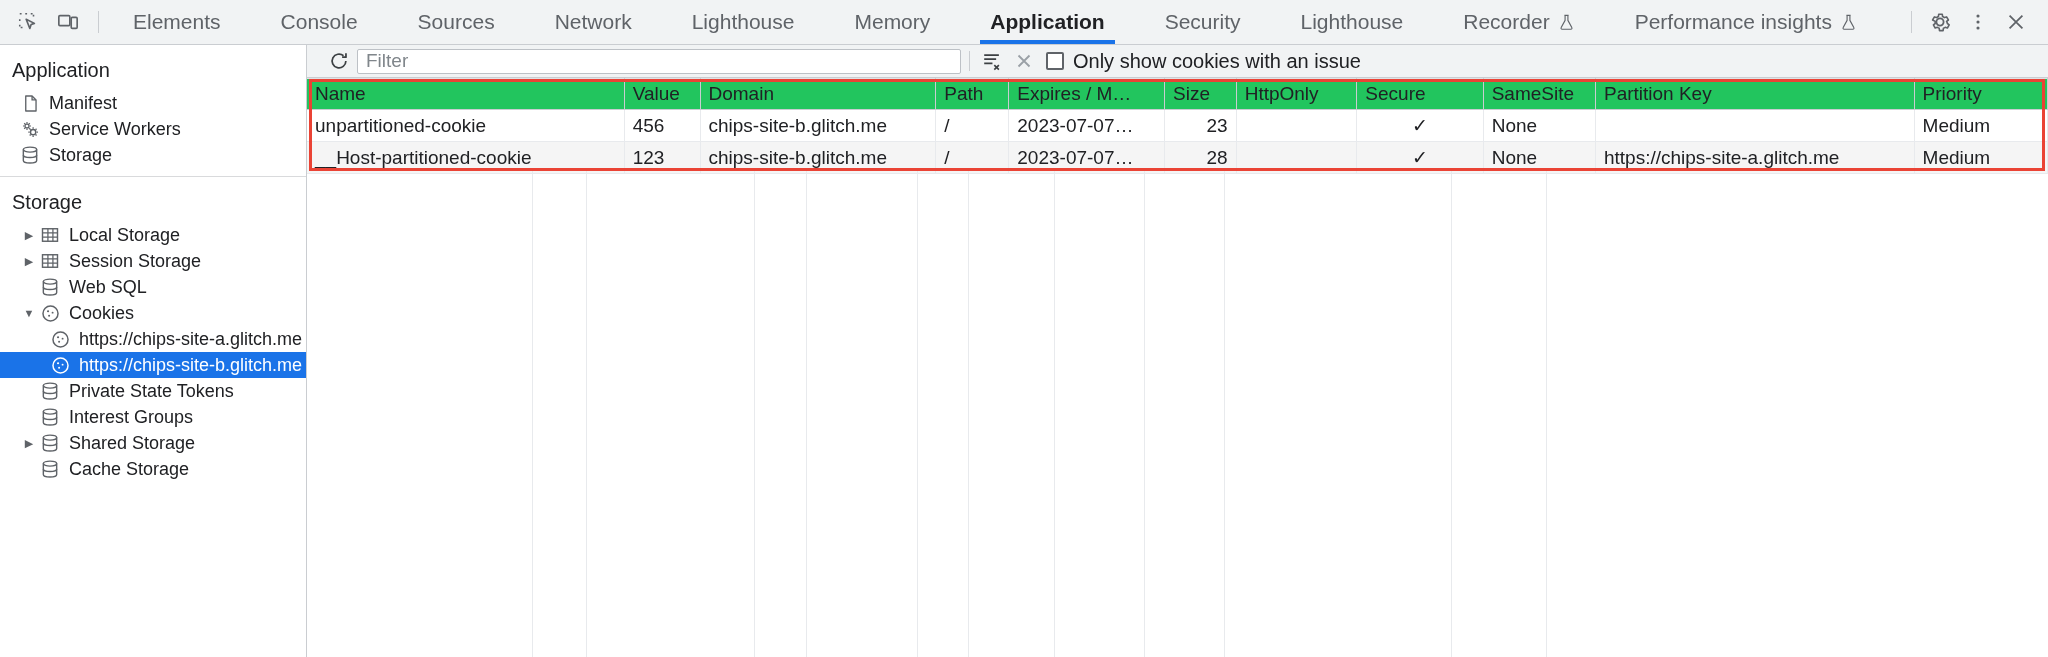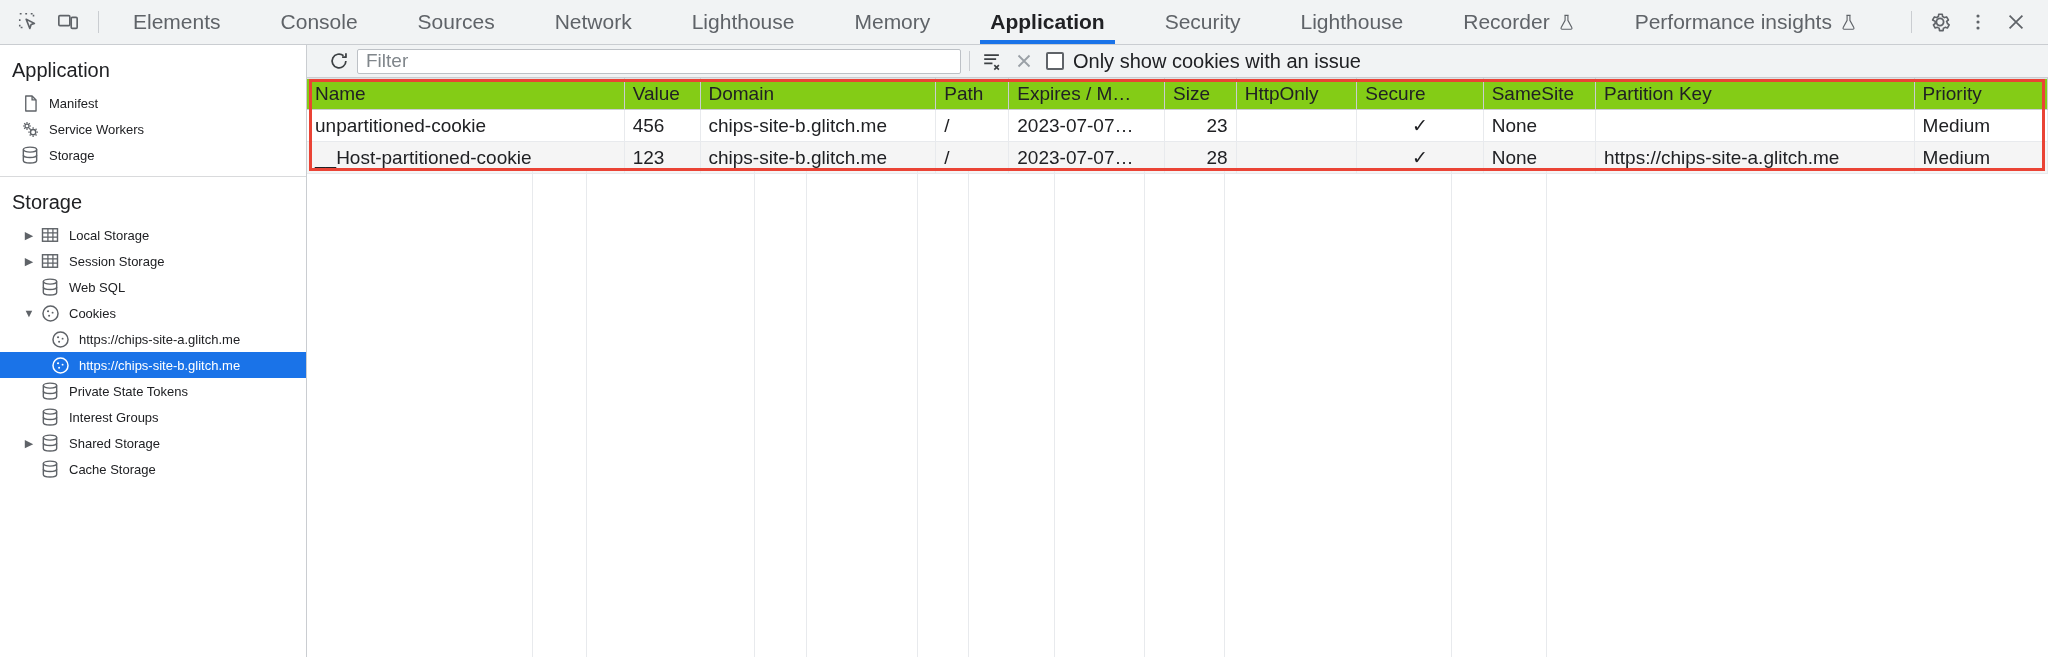--- a/index.html
+++ b/index.html
@@ -75,21 +75,21 @@
     align-items: center; justify-content: center;
     font-size: 11px; color: #5f6368;
   }
   .tw-right::before { content: "\25B6"; }
   .tw-down::before  { content: "\25BC"; }
   .ticon {
     width: 24px; min-width: 24px; height: 22px;
     display: flex; align-items: center; justify-content: center;
     margin-right: 7px;
   }
-  .tlabel { font-size: 13px; line-height: 1; }
+  .tlabel { font-size: 18px; line-height: 1; }
 
   
   .main { flex: 1; display: flex; flex-direction: column; min-width: 0; background: #fff; }
   .filterbar {
     height: 33px; min-height: 33px;
     background: #f1f3f4;
     border-bottom: 1px solid #cacdd1;
     display: flex; align-items: center;
     padding: 0 18px; gap: 4px;
   }
@@ -123,21 +123,21 @@
     position: absolute; left: 2px; top: 1px; right: 3px;
     height: 92px;
     border: 3px solid #ea4335;
     pointer-events: none; z-index: 5;
   }
   table.cookies {
     width: 100%; border-collapse: collapse; table-layout: fixed;
     font-size: 19px; color: #202124;
   }
   table.cookies th {
-    background: #84cc16;
+    background: #22c55e;
     border-right: 1px solid #cacdd1;
     border-bottom: 1px solid #cacdd1;
     border-top: 1px solid #e0e2e5;
     text-align: left; font-weight: normal;
     padding: 4px 8px; height: 30px;
     white-space: nowrap; overflow: hidden; text-overflow: ellipsis;
     cursor: pointer;
   }
   table.cookies td {
     border-right: 1px solid #e8eaed;

